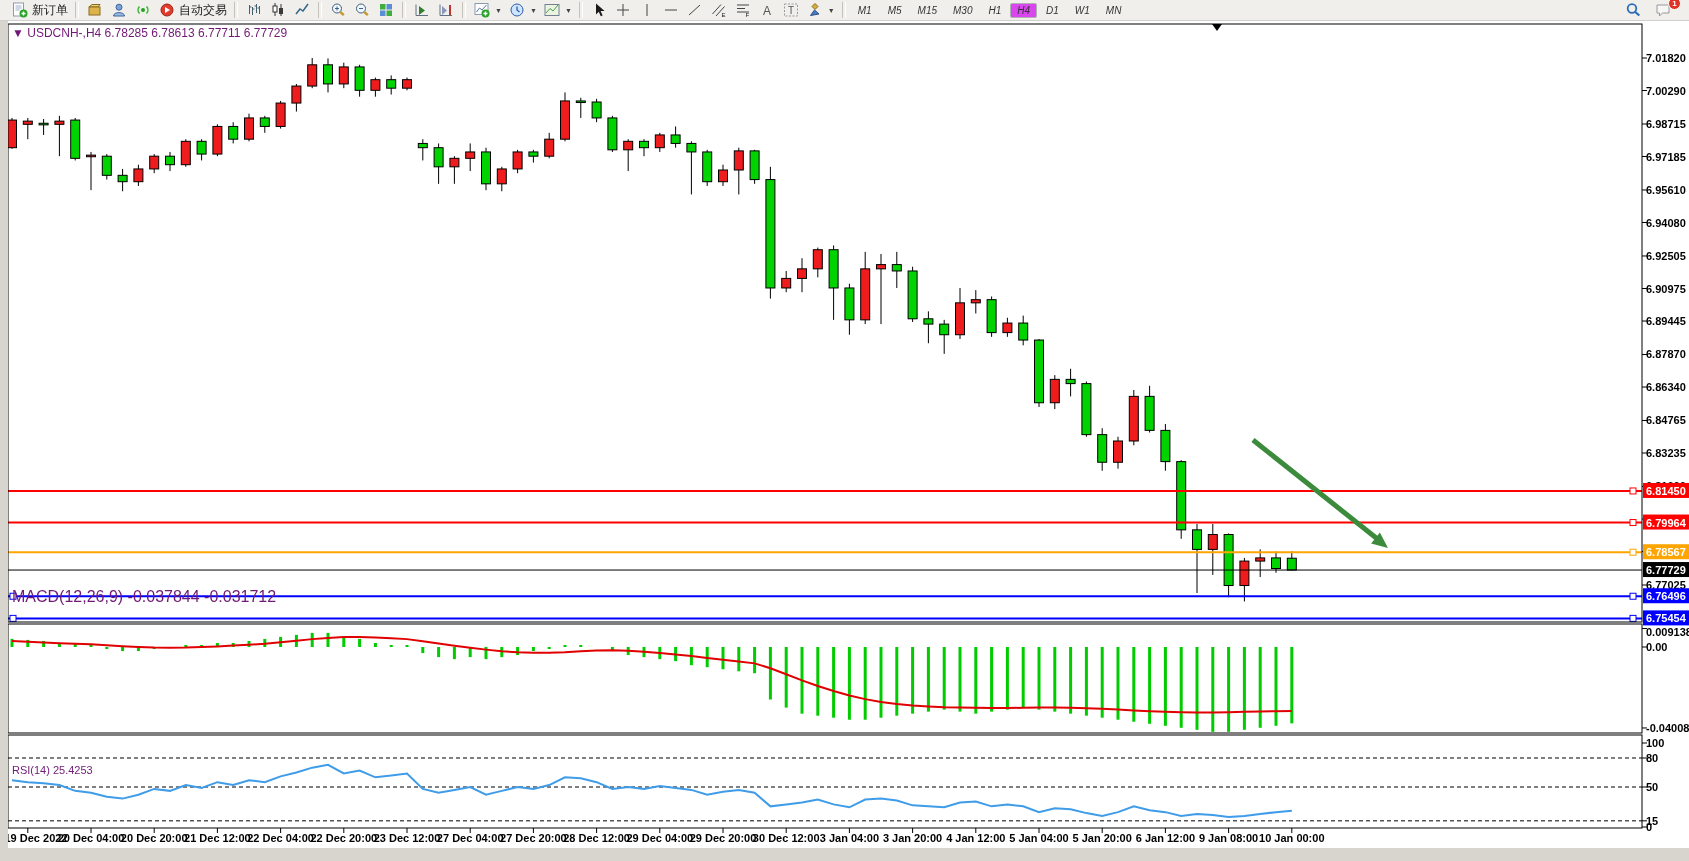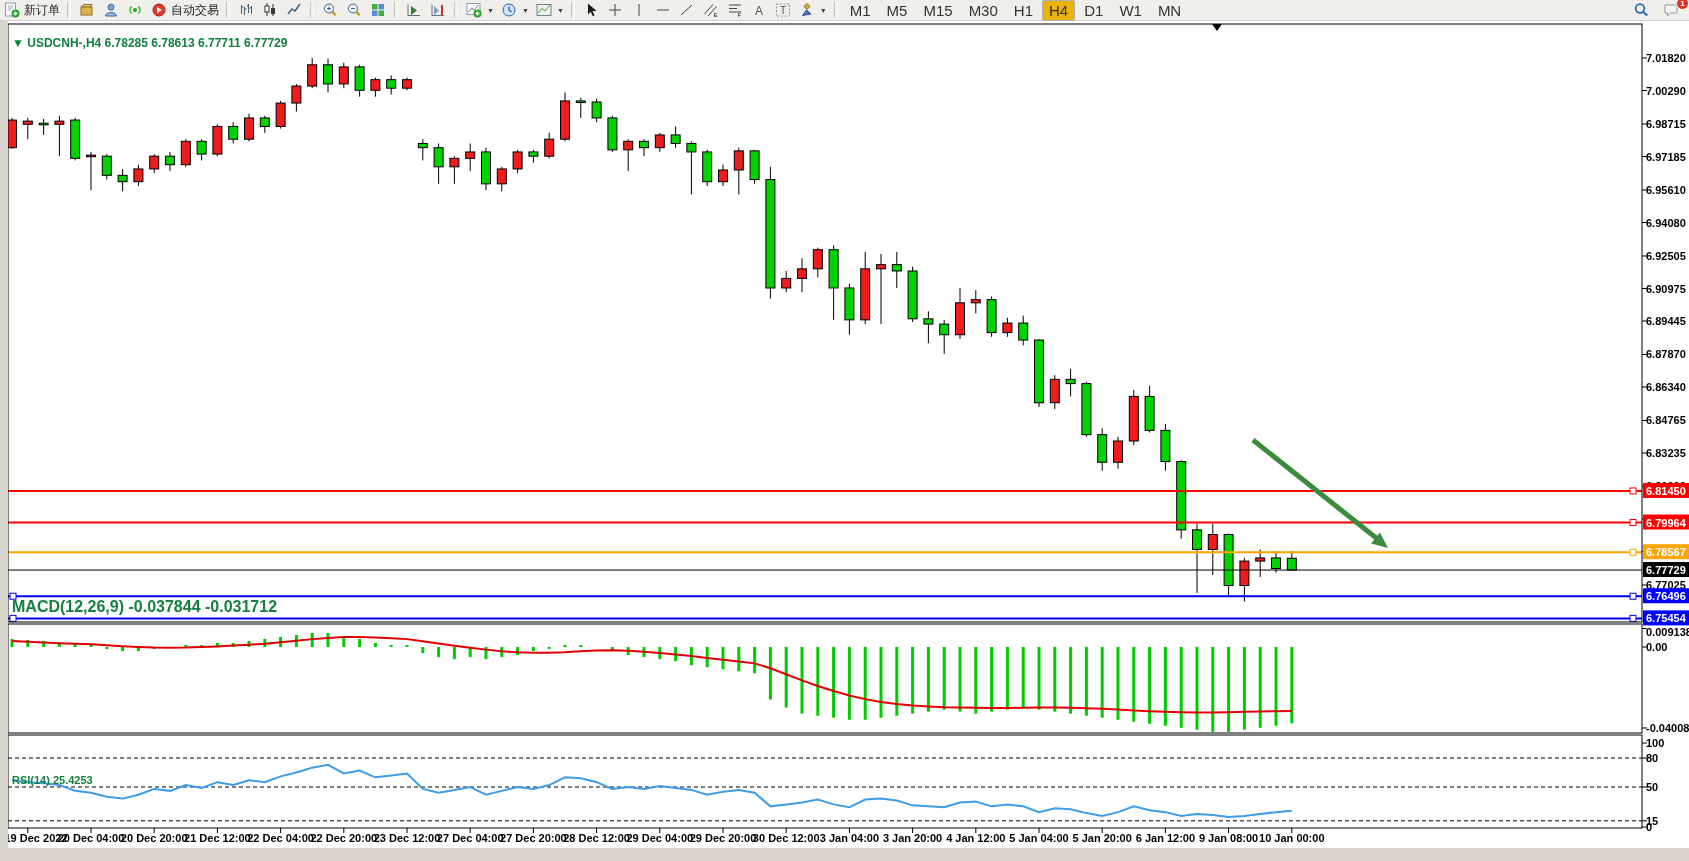--- a/index.html
+++ b/index.html
@@ -1,27 +1,27 @@
 <!DOCTYPE html>
 <html><head>
 <meta charset="utf-8">
 <style>
   html,body{margin:0;padding:0;background:#fff;font-family:"Liberation Sans",sans-serif;}
   .app{position:relative;width:1689px;height:861px;overflow:hidden;background:#fff;}
-  .toolbar{position:absolute;top:0;left:0;width:1689px;height:21px;background:#f1efec;border-bottom:1px solid #cfcfcf;display:flex;align-items:center;padding:0 0;box-sizing:border-box;z-index:5;font-size:12px;color:#222;}
+  .toolbar{position:absolute;top:0;left:0;width:1689px;height:21px;background:#f1efec;border-bottom:1px solid #cfcfcf;display:flex;align-items:center;padding:0 8px;box-sizing:border-box;z-index:5;font-size:12px;color:#222;}
   .tb-btn{display:inline-flex;align-items:center;gap:3px;padding:1px 3px;white-space:nowrap;cursor:default;}
   .tb-sep{width:2px;height:16px;border-left:1px solid #c6c3bd;border-right:1px solid #ffffff;margin:0 4px;}
   .tb-ic{width:18px;height:16px;display:inline-flex;align-items:center;justify-content:center;position:relative;}
   .caret{font-size:7px;color:#444;margin-left:1px;}
-  .tf{padding:1px 6px;margin:0 1px;font-size:15px;color:#333;border:1px solid transparent;cursor:default;}
-  .tf.active{background:#eab308;border:1px solid #b0b0b0;border-radius:2px;}
+  .tf{padding:1px 6px;margin:0 1px;font-size:10px;color:#333;border:1px solid transparent;cursor:default;font-style:italic;}
+  .tf.active{background:#d946ef;border:1px solid #b0b0b0;border-radius:2px;}
   .right-group{margin-left:auto;display:flex;align-items:center;gap:6px;padding-right:6px;}
   .badge{position:absolute;top:-4px;right:-6px;background:#e03325;color:#fff;border:1px solid #fff;border-radius:50%;min-width:11px;height:11px;font-size:8px;line-height:11px;text-align:center;font-weight:700;}
   .chartsvg{position:absolute;top:0;left:0;z-index:1;}
-  .overlay-label{position:absolute;z-index:2;font-weight:700;color:#15803d;white-space:nowrap;margin-top:10px;}
+  .overlay-label{position:absolute;z-index:2;font-weight:400;color:#701a75;white-space:nowrap;}
   #symbolLabel{top:26px;left:12px;font-size:12px;}
   #macdLabel{top:588px;left:12px;font-size:16px;}
   #rsiLabel{top:764px;left:12px;font-size:11px;}
   .frame-left{position:absolute;top:21px;left:0;width:8px;height:840px;background:#d8d5cf;z-index:2;}
   .frame-bottom{position:absolute;top:848px;left:0;width:1689px;height:13px;background:#d8d5cf;z-index:2;}
 </style>
 </head>
 <body>
 
 <div class="app">

